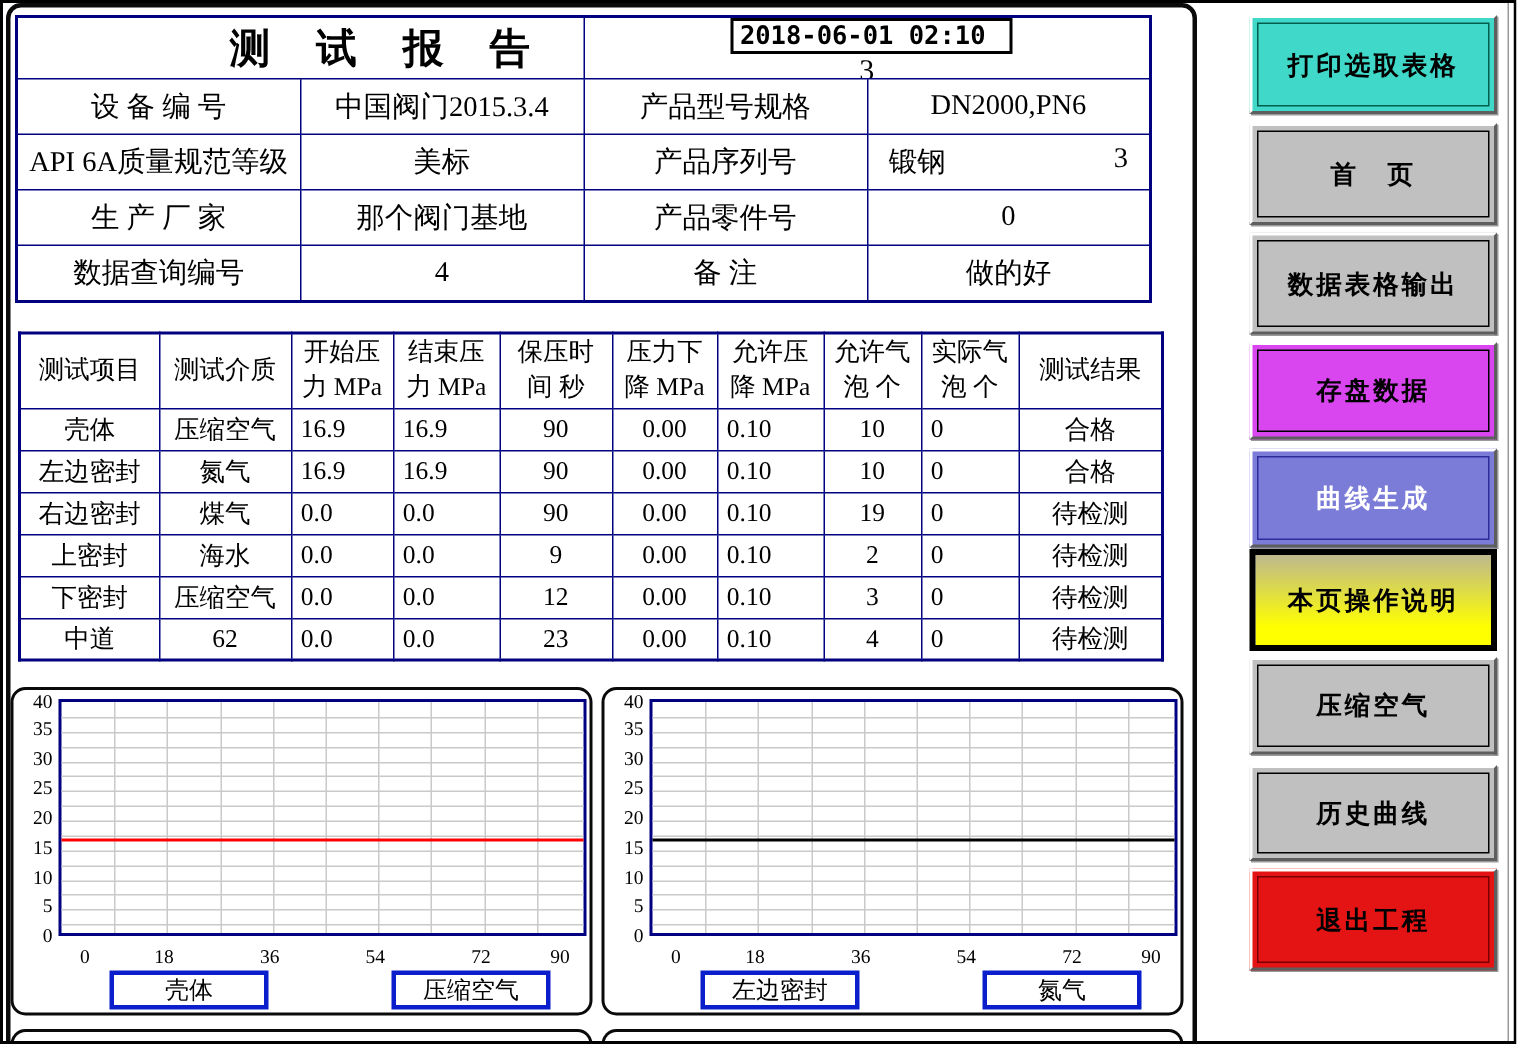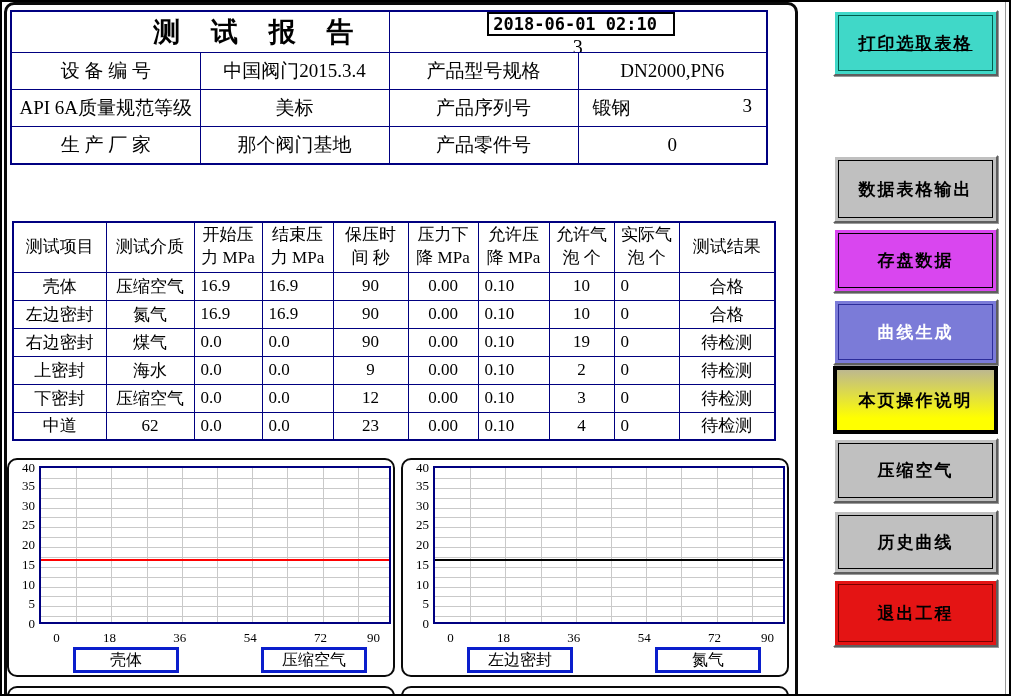--- a/index.html
+++ b/index.html
@@ -149,20 +149,26 @@
           <span>锻钢</span>
           <span>3</span>
         </div>
       </td>
     </tr>
     <tr class="info-row">
       <td>生 产 厂 家</td>
       <td>那个阀门基地</td>
       <td>产品零件号</td>
       <td>0</td>
+    </tr>
+    <tr class="info-row">
+      <td>数据查询编号</td>
+      <td>4</td>
+      <td>备  注</td>
+      <td>做的好</td>
     </tr>
   </tbody>
     </table>
 
   <table id="test-table">
     <thead>
         <tr id="test-head-row">
           <th style="width: 93px;">测试项目</th>
           <th style="width: 88px;">测试介质</th>
           <th style="width: 68px;">开始压
@@ -354,21 +360,24 @@
   <div class="chart-stub" style="left:5px; top:684px;">
     <div class="plot-stub"></div>
   </div>
   <div class="chart-stub" style="left:399px; top:684px;">
     <div class="plot-stub"></div>
   </div>
 
   <div id="sidebar">
     <div id="sidebar-edge"></div>
   <div class="hmi-btn" style="top: 8px; height: 66px; background: rgb(64, 216, 200);">
-        <div class="inner" style="color: rgb(0, 0, 0); border-color: rgb(0, 92, 76); text-decoration: underline;">打印选取表格</div>
+        <div class="inner" style="color: rgb(0, 0, 0); border-color: rgb(0, 92, 76);">打印选取表格</div>
+      </div>
+      <div class="hmi-btn" style="top: 80px; height: 68px; background: rgb(192, 192, 192);">
+        <div class="inner" style="color: rgb(0, 0, 0); border-color: rgb(0, 0, 0);">首　页</div>
       </div>
       <div class="hmi-btn" style="top: 153px; height: 68px; background: rgb(192, 192, 192);">
         <div class="inner" style="color: rgb(0, 0, 0); border-color: rgb(0, 0, 0);">数据表格输出</div>
       </div>
       <div class="hmi-btn" style="top: 226px; height: 65px; background: #d946ef;">
         <div class="inner" style="color: rgb(0, 0, 0); border-color: rgb(0, 0, 0);">存盘数据</div>
       </div>
       <div class="hmi-btn" style="top: 297px; height: 66px; background: rgb(123, 123, 216);">
         <div class="inner" style="color: rgb(255, 255, 255); border-color: rgb(44, 44, 154);">曲线生成</div>
       </div>

